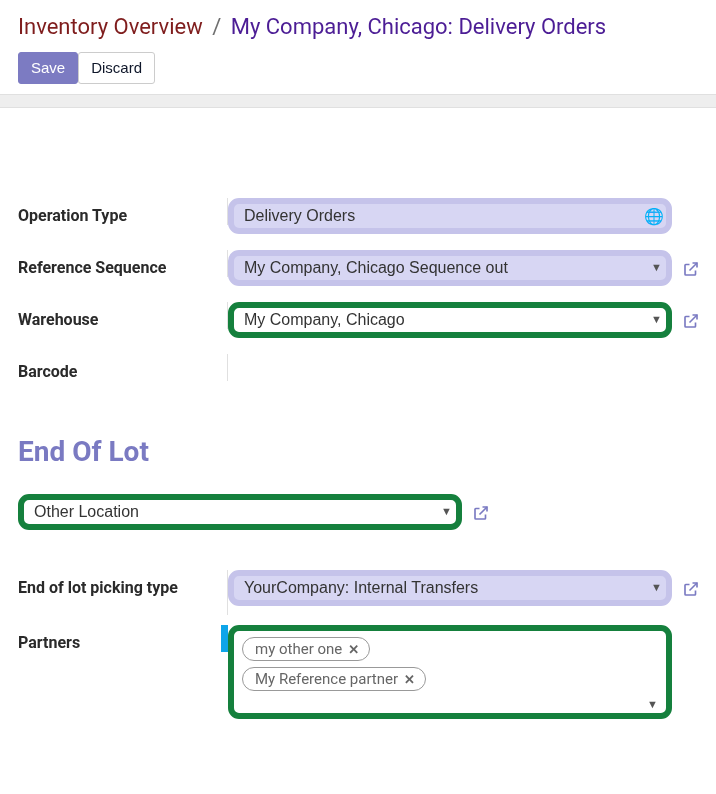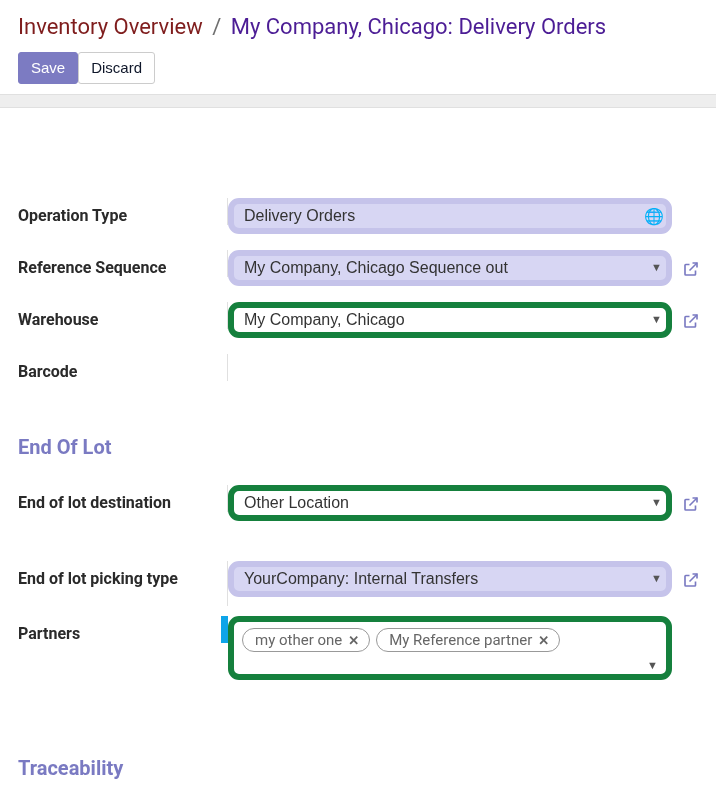--- a/index.html
+++ b/index.html
@@ -83,21 +83,21 @@
     width: 100%;
     height: 36px;
     padding: 6px 32px 6px 10px;
     border: 6px solid #15803d;
     border-radius: 11px;
     font-size: 16px;
     color: #333;
     background: #fff;
   }
   .input.hl { background: #d7d6f3; border-color: #c5c3ea; }
-  .input.tagbox { height: auto; min-height: 56px; padding: 6px 26px 22px 8px; display: flex; flex-wrap: wrap; gap: 6px; align-items:flex-start;}
+  .input.tagbox { height: auto; min-height: 56px; padding: 6px 26px 22px 8px; display: flex; flex-wrap: wrap; gap: 6px; align-items:flex-start;flex-direction:column;}
   .drop-caret {
     position: absolute;
     right: 10px;
     top: 50%;
     transform: translateY(-55%);
     pointer-events: none;
     color: #555;
     font-size: 11px;
   }
   .globe-icon {
@@ -122,21 +122,21 @@
     letter-spacing: 1px;
     line-height: 1;
   }
   .ext-link {
     color: #7a7ac2;
     font-size: 18px;
     cursor: pointer;
     padding-top: 6px;
   }
   .section-title {
-    font-size: 20px;
+    font-size: 28px;
     font-weight: 700;
     color: #7a7ac2;
     margin: 54px 0 26px 18px;
   }
   .section-title.last { margin: 76px 0 0 18px; }
   .tag {
     display: inline-flex;
     align-items: center;
     gap: 6px;
     border: 1px solid #999;
@@ -213,21 +213,20 @@
     </div>
   </div>
 
   <div class="form-row">
     <div class="form-label">Barcode</div>
   </div>
 
   <div class="section-title">End Of Lot</div>
 
   <div class="form-row">
-    <div class="form-label">End of lot destination</div>
     <div class="form-field">
       <div class="field-inner">
         <input class="input" value="Other Location" style="">
         <span class="drop-caret">▼</span>
       </div>
       <span class="ext-link">
         <svg class="ext" viewBox="0 0 24 24">
             <path d="M14 4h6v6"></path>
             <path d="M20 4L10 14"></path>
             <path d="M18 14v5a1 1 0 0 1-1 1H5a1 1 0 0 1-1-1V7a1 1 0 0 1 1-1h5"></path>

